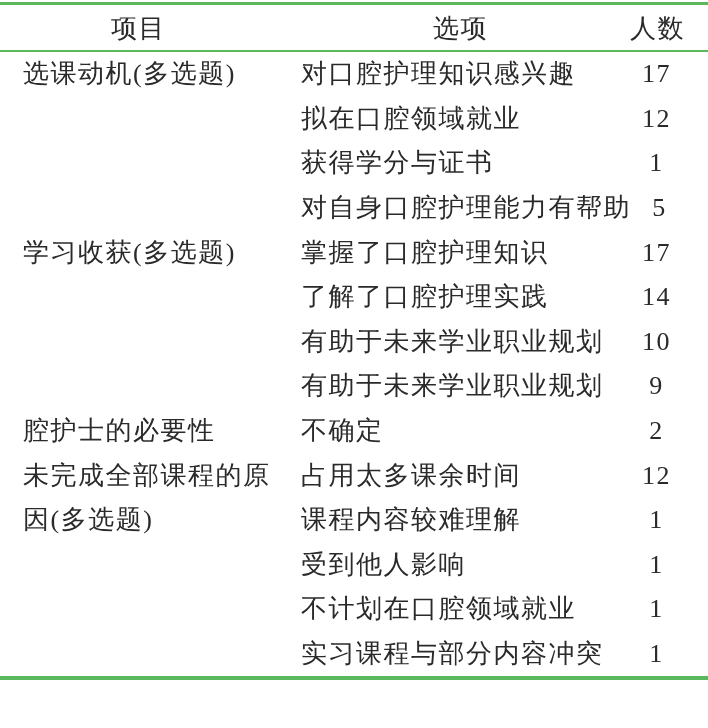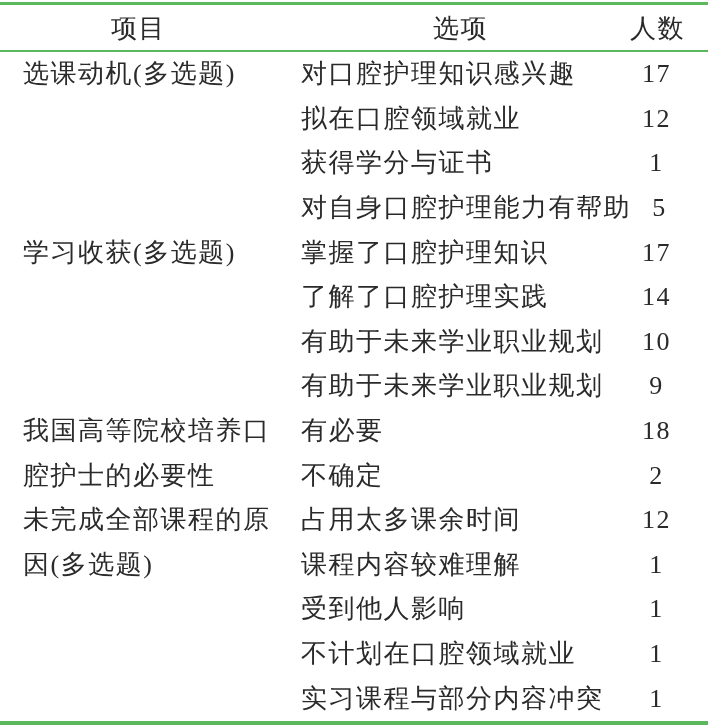--- a/index.html
+++ b/index.html
@@ -96,25 +96,20 @@
       <div class="c2">有助于未来学业职业规划</div>
       <div class="c3">10</div>
     </div>
 
     <div class="row">
       <div class="c1"></div>
       <div class="c2">有助于未来学业职业规划</div>
       <div class="c3">9</div>
     </div>
 
-    <div class="row">
-      <div class="c1">我国高等院校培养口</div>
-      <div class="c2">有必要</div>
-      <div class="c3">18</div>
-    </div>
 
     <div class="row">
       <div class="c1 indent">腔护士的必要性</div>
       <div class="c2">不确定</div>
       <div class="c3">2</div>
     </div>
 
     <div class="row">
       <div class="c1">未完成全部课程的原</div>
       <div class="c2">占用太多课余时间</div>

